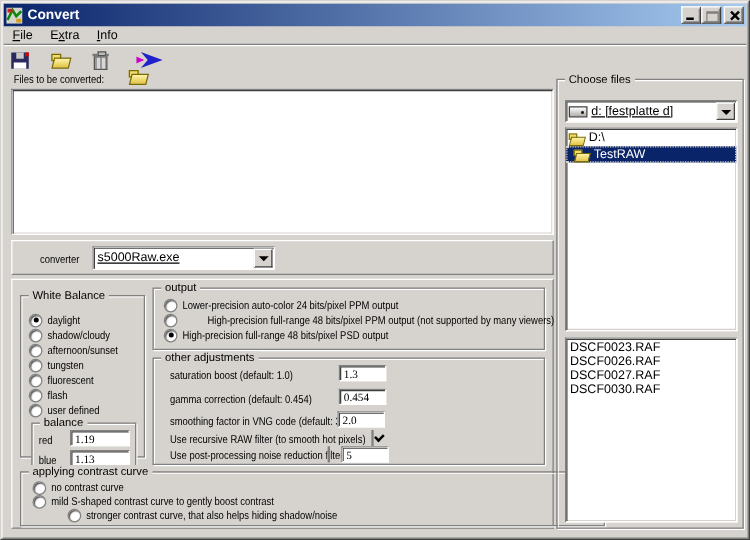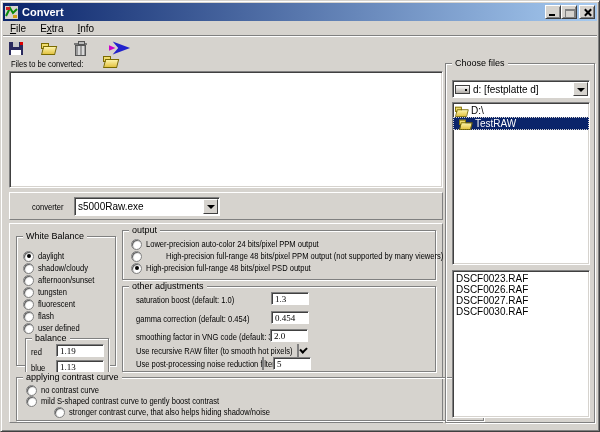--- a/index.html
+++ b/index.html
@@ -69,21 +69,21 @@
   .radio.selected::after{content:"";position:absolute;left:2.5px;top:2.5px;width:4px;height:4px;border-radius:50%;background:#000;}
   .opt .olbl{margin-left:4px;}
   .checkbox{width:11px;height:11px;background:#fff;position:relative;flex:0 0 11px;
     border:1px solid #808080;box-shadow:inset 1px 1px 1px #555;}
   .checkbox.checked::after{content:"";position:absolute;left:1.5px;top:1.5px;width:5px;height:3px;
     border-left:2px solid #000;border-bottom:2px solid #000;transform:rotate(-45deg);}
   .edit{position:absolute;height:13px;background:#fff;border:1px solid;border-color:#808080 #fff #fff #808080;
     box-shadow:inset 1px 1px 0 #404040;font-family:Liberation Serif, serif;font-size:9px;
     padding:0 0 0 3px;outline:none;}
   .combo{position:absolute;background:#fff;border:1px solid;border-color:#808080 #fff #fff #808080;
-    box-shadow:inset 1px 1px 0 #404040;display:flex;align-items:center;}
+    box-shadow:inset 1px 1px 0 #404040;display:flex;align-items:center;text-decoration:underline;}
   .combo .cval{font-size:10px;margin-left:3px;white-space:nowrap;}
   .cbtn{position:absolute;right:1px;top:1px;bottom:1px;width:15px;background:#d6d3ce;
     border:1px solid;border-color:#fff #404040 #404040 #fff;}
   .cbtn::after{content:"";position:absolute;left:3px;top:5px;border:4px solid transparent;border-top:4px solid #000;}
   .listrow{display:flex;align-items:center;height:13px;padding-left:2px;}
   .listrow .rlbl{font-size:10px;white-space:nowrap;margin-left:3px;}
   .listrow.selected{background:#0a246a;color:#fff;outline:1px dotted #d6d3ce;outline-offset:-1px;}
   .filerow{font-size:10px;line-height:11px;padding-left:3px;white-space:nowrap;}
 </style>
 </head>

